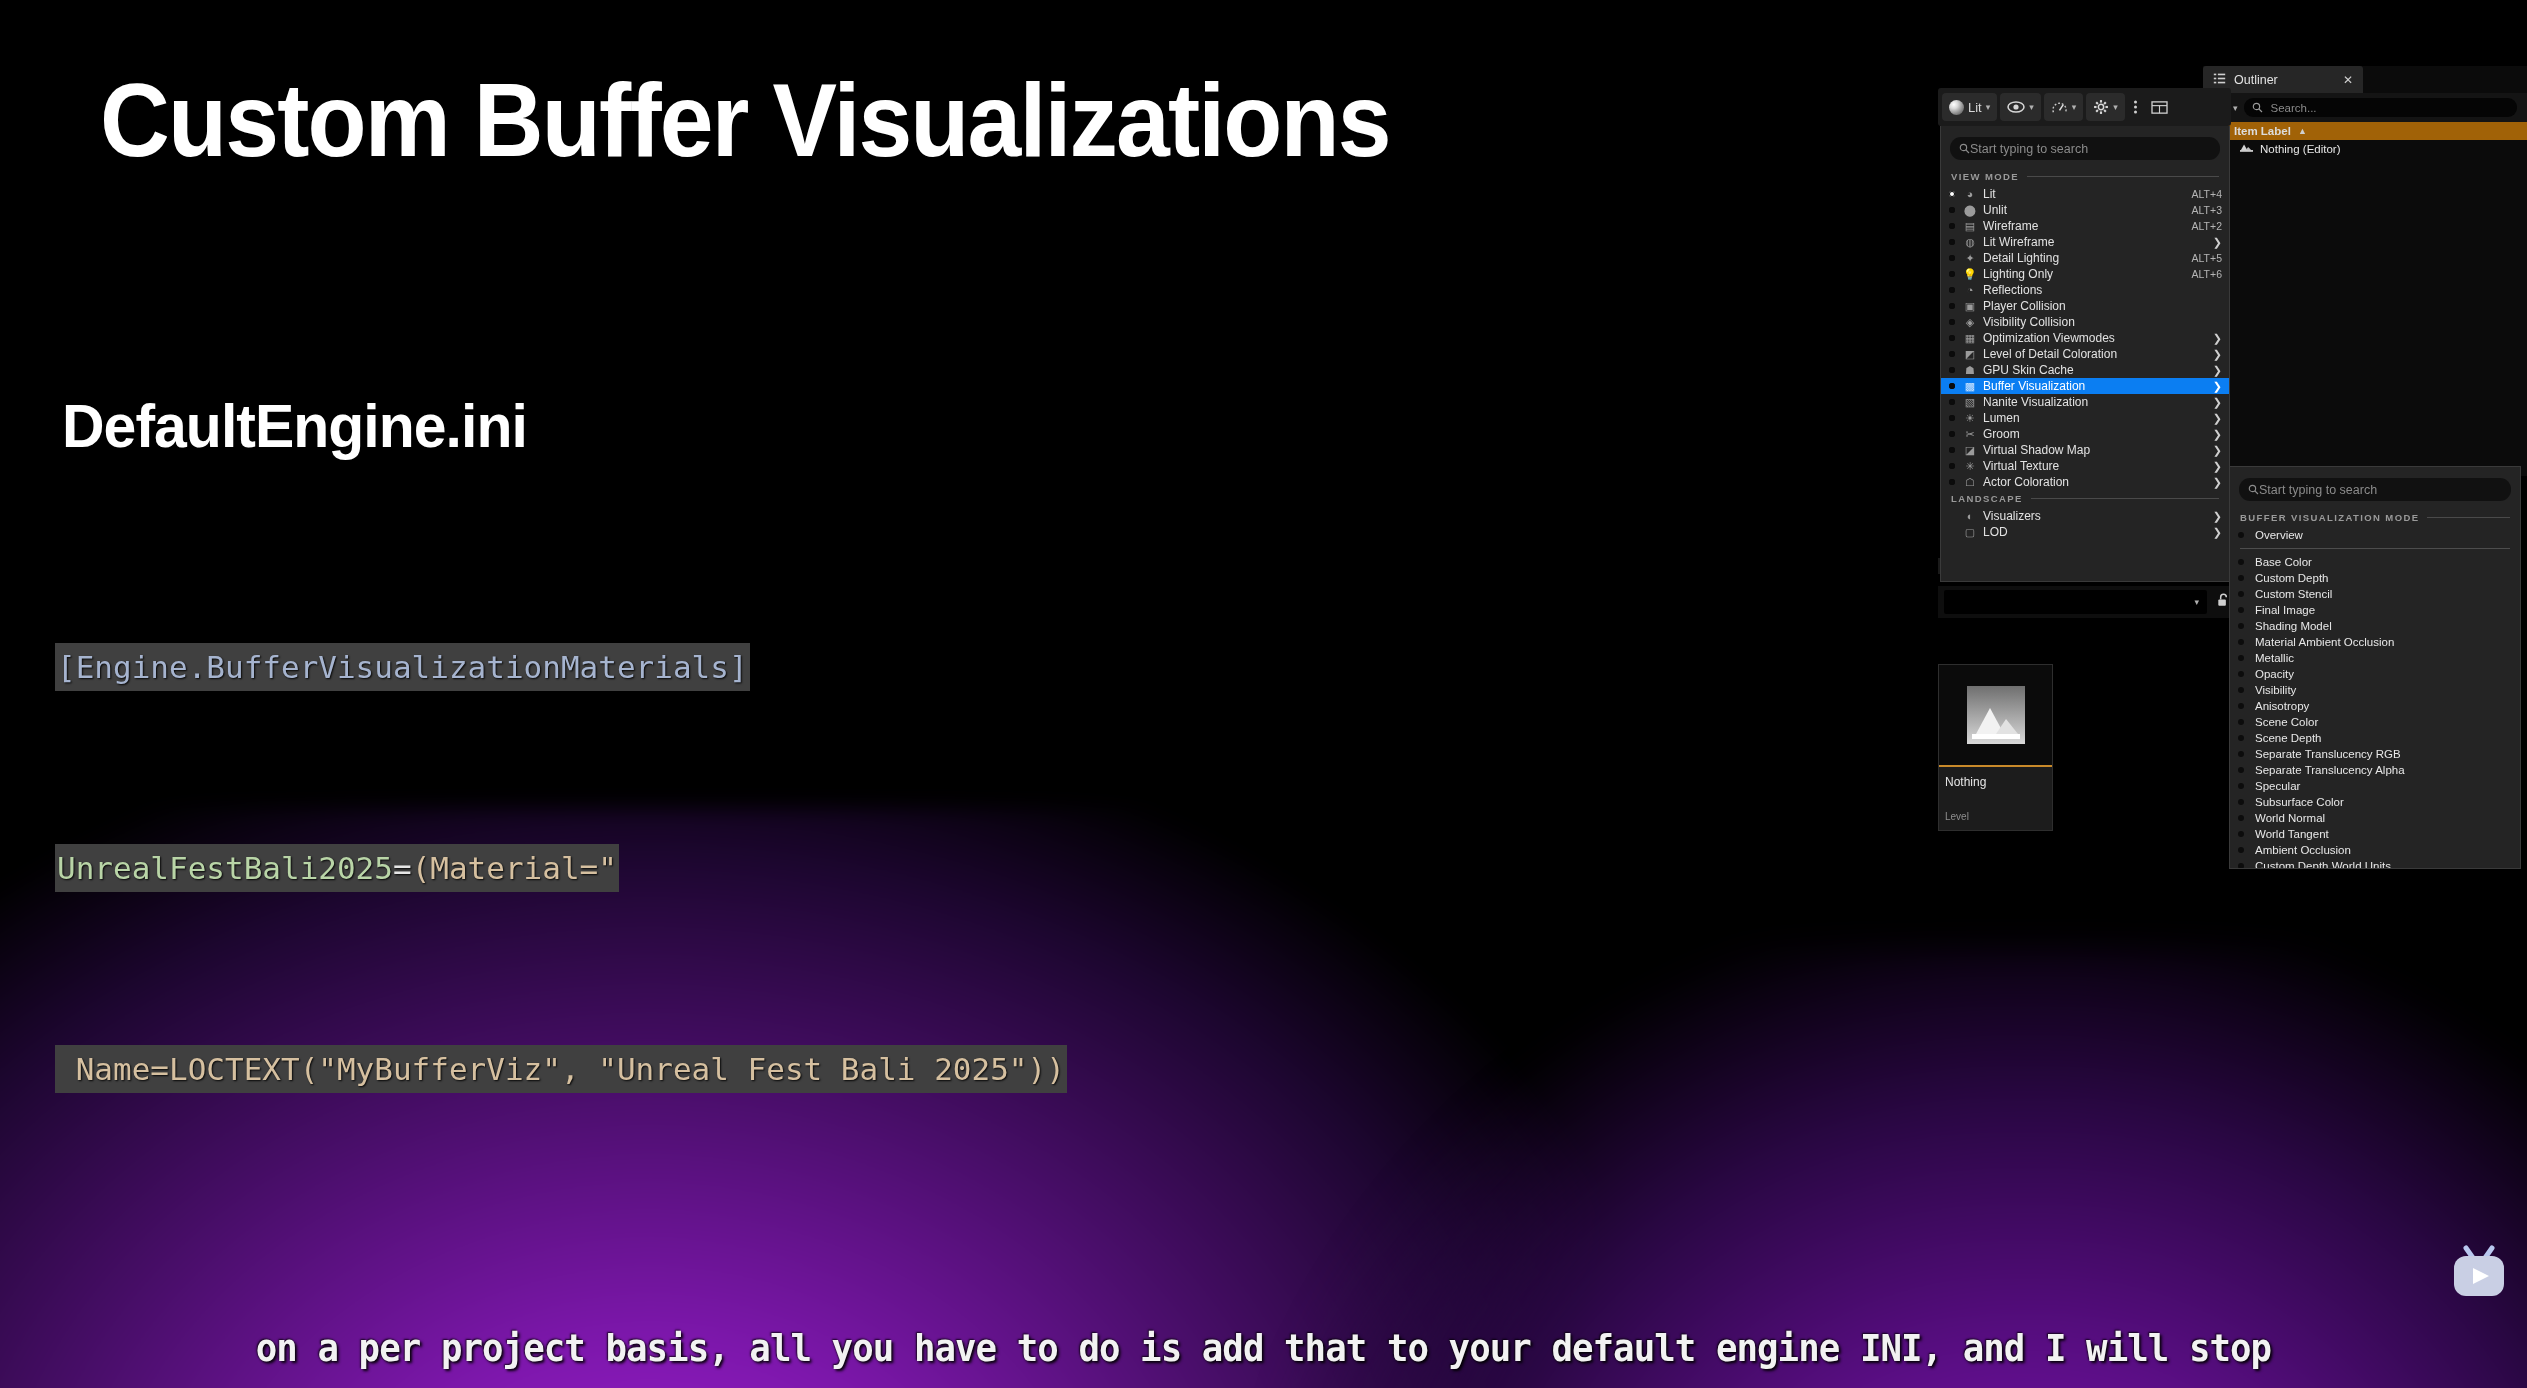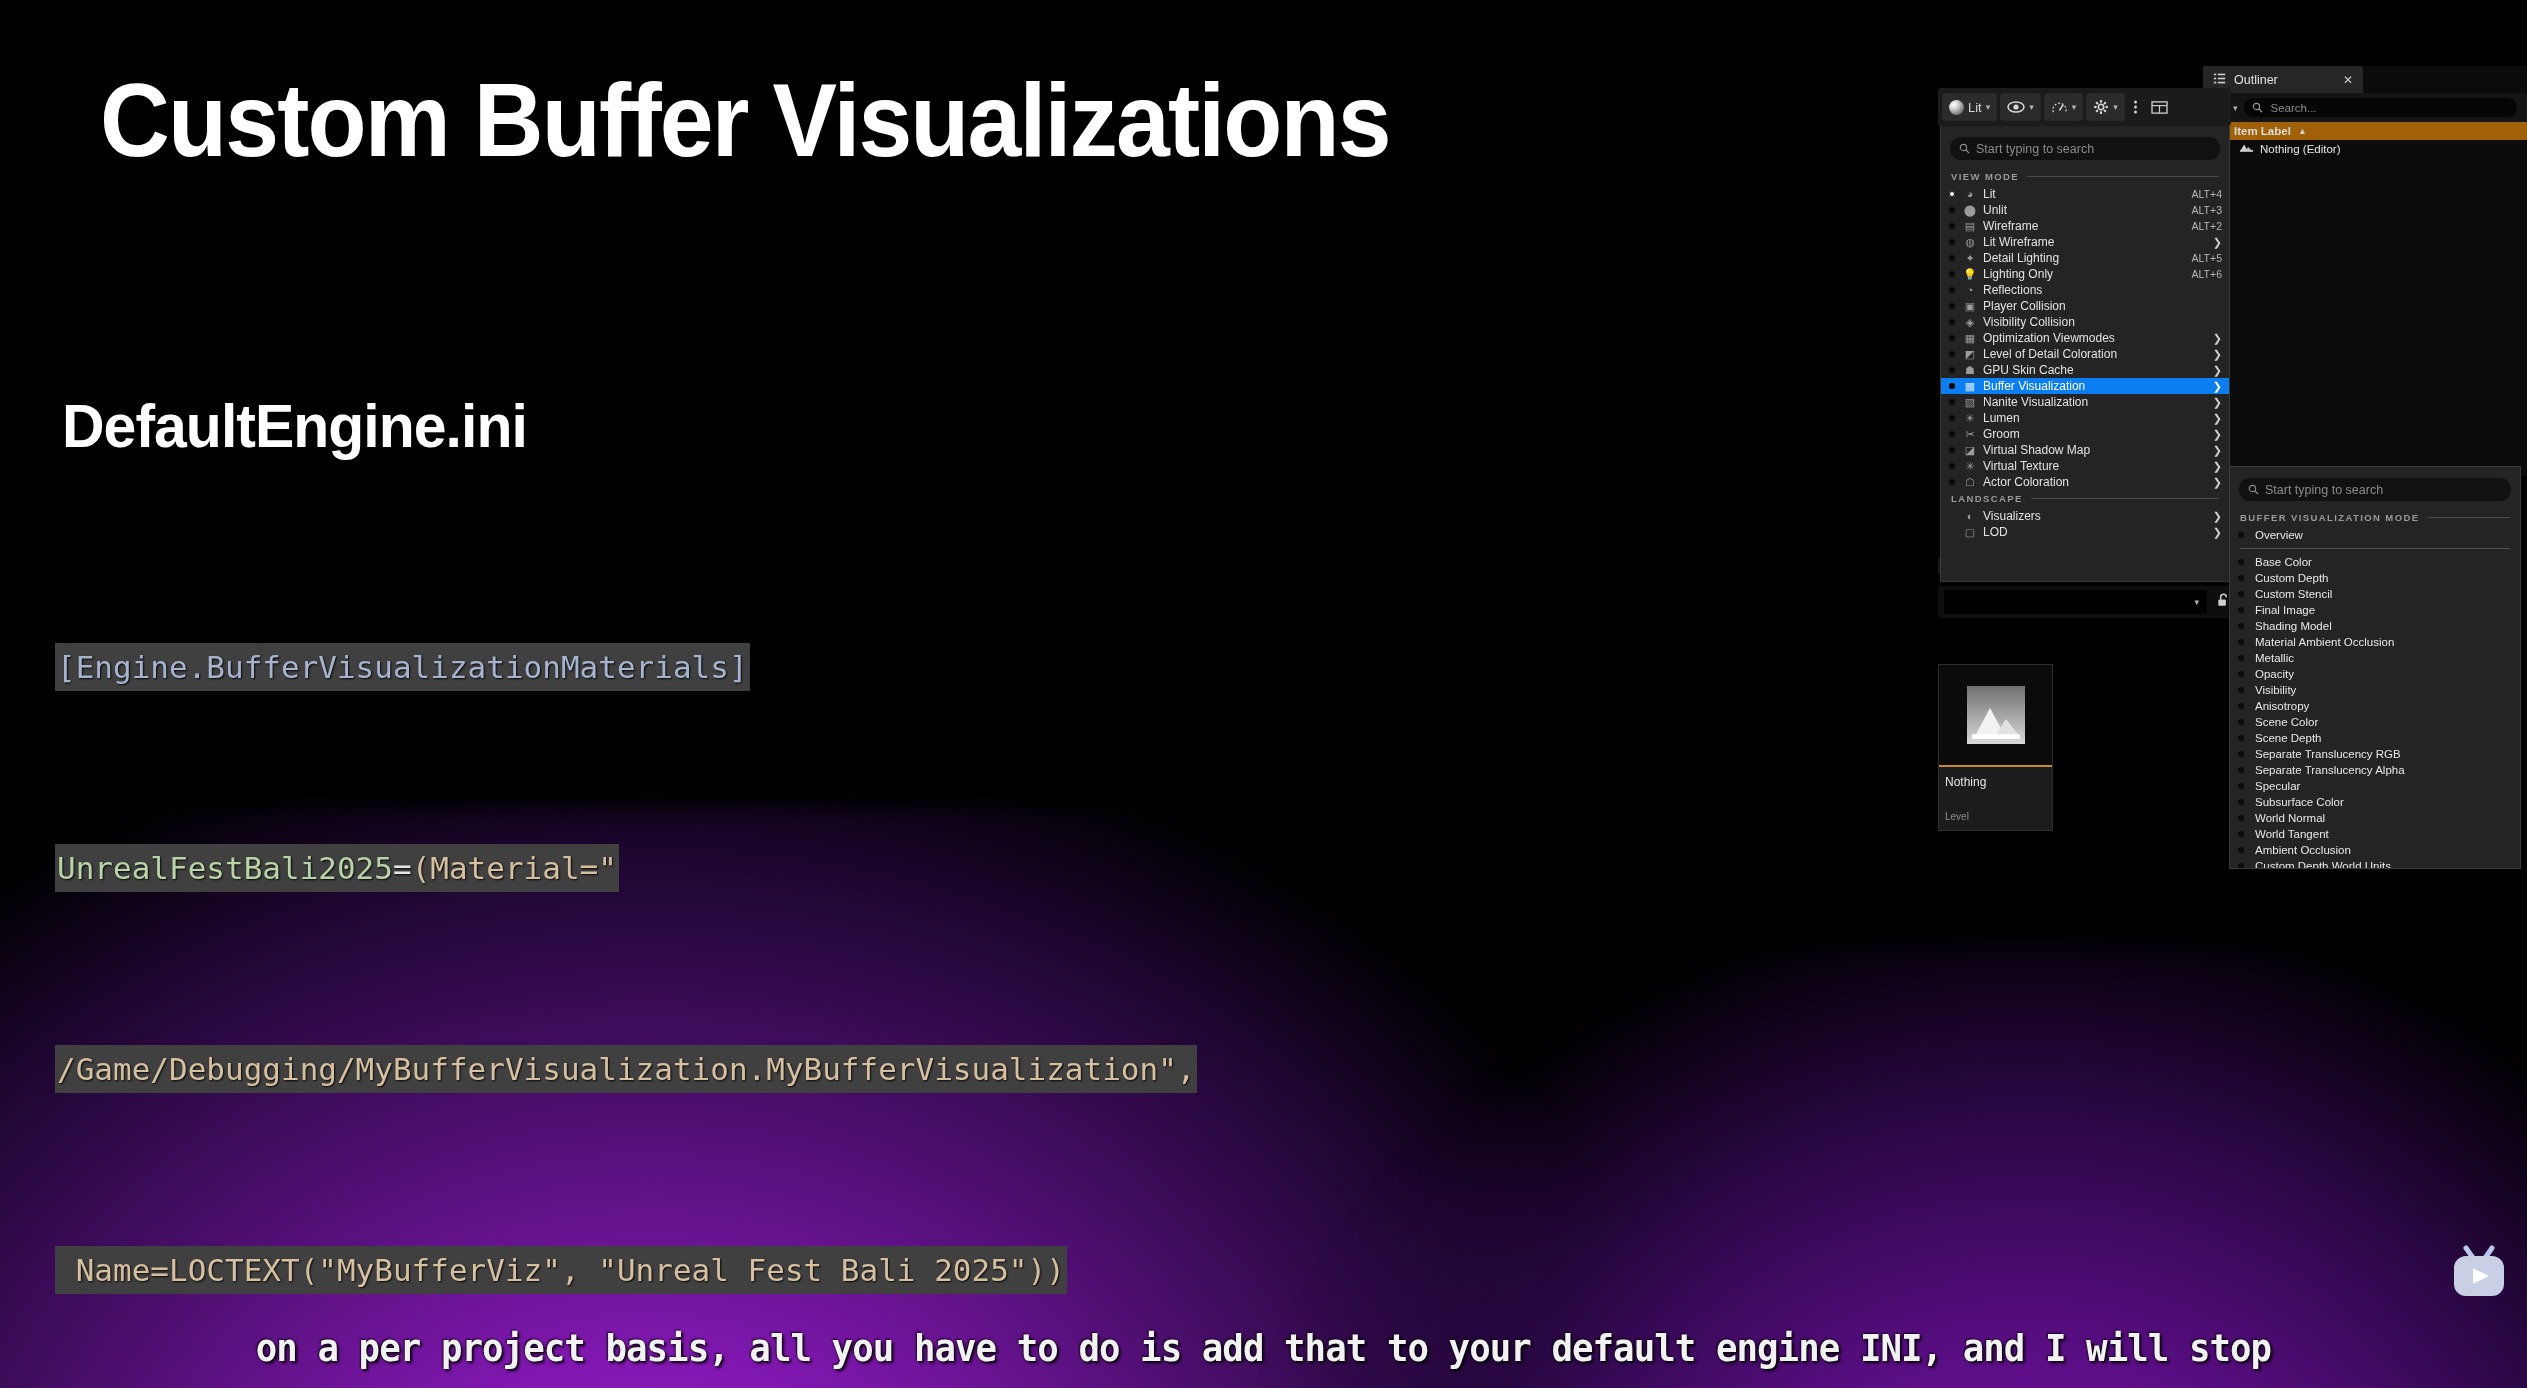--- a/index.html
+++ b/index.html
@@ -76,21 +76,21 @@
   }
 
   
   #viewmode-menu {
     position:absolute; left:2px; top:38px; width:290px; height:456px;
     background:#242424; border:1px solid #3a3a3a; border-top:none;
     padding:7px 0 6px 0;
   }
   .ue-search {
     margin:4px 9px 8px 9px; height:23px; background:#111; border-radius:11px;
-    display:flex; align-items:center; gap:6px; padding:0 9px;
+    display:flex; align-items:center; padding:0 9px;
     color:#8b8b8b; font-size:12.5px;
   }
   .sec-head {
     display:flex; align-items:center; gap:8px;
     color:#9a9a9a; font-size:9.5px; letter-spacing:1.4px; font-weight:700;
     padding:3px 10px 4px 10px;
   }
   .sec-head .rule { flex:1; height:1px; background:#4a4a4a; }
 
   .mi {
@@ -214,21 +214,20 @@
 
 <div id="glow-left"></div>
 <div id="glow-right"></div>
 
 <div id="slide-title">Custom Buffer Visualizations</div>
 <div id="slide-subtitle">DefaultEngine.ini</div>
 
 <div id="code-block">
   <span class="line"><span class="seg c-sec">[Engine.BufferVisualizationMaterials]</span></span>
   <span class="line"><span class="seg"><span class="c-var">UnrealFestBali2025</span><span class="c-op">=</span><span class="c-str">(Material="</span></span></span>
-  <span class="line"><span class="seg c-str">/Game/Debugging/MyBufferVisualization.MyBufferVisualization",</span></span>
   <span class="line"><span class="seg c-str"> Name=LOCTEXT("MyBufferViz", "Unreal Fest Bali 2025"))</span></span>
 </div>
 
 <div id="ue-root">
 
   <div id="outliner">
     <div id="outliner-tab">
       <span>
         <svg width="13" height="13" viewBox="0 0 16 16">
             <rect x="1" y="2" width="3" height="2" fill="#cfcfcf"></rect>

